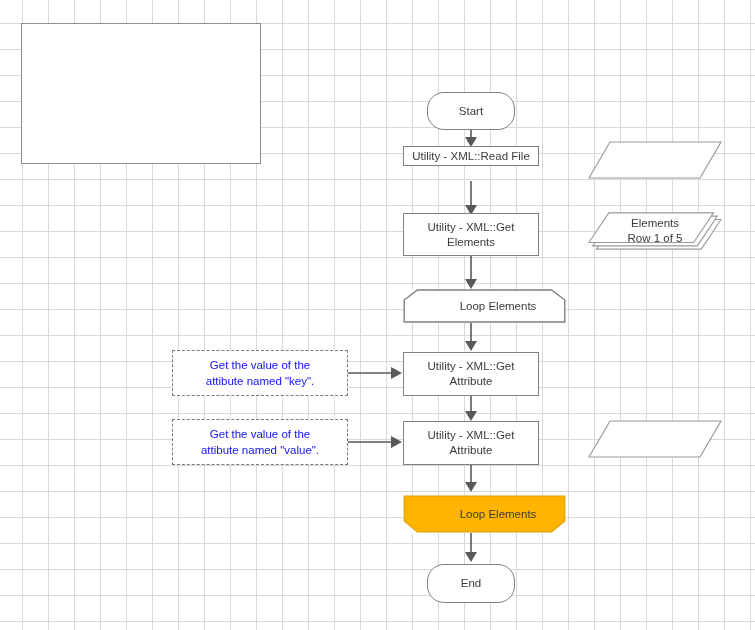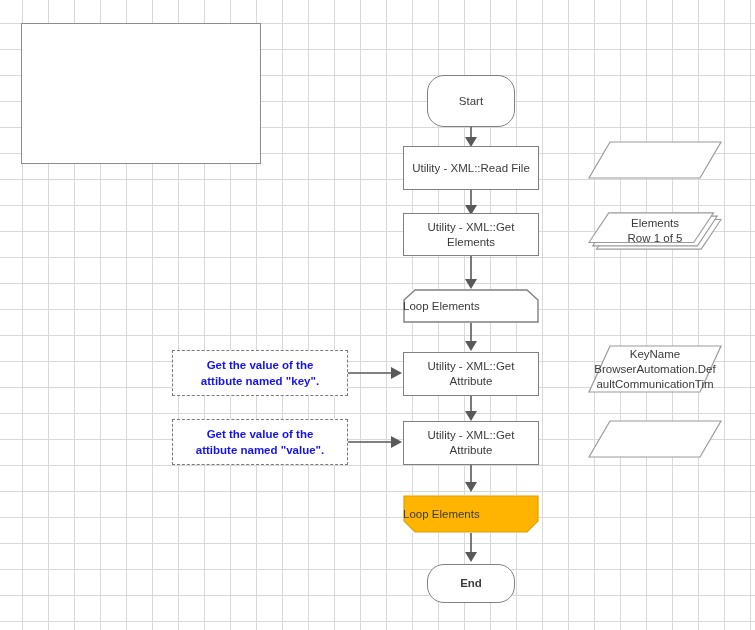--- a/index.html
+++ b/index.html
@@ -75,21 +75,22 @@
     align-items: center;
     justify-content: center;
   }
 
   
   .loop-shape {
     position: absolute;
     background: #ffffff;
     display: flex;
     align-items: center;
-    justify-content: flex-start;
+    justify-content: center;
+    padding-left: 27px;
   }
   .loop-shape svg {
     position: absolute;
     left: 0; top: 0;
     width: 100%;
     height: 100%;
   }
   .loop-shape .node-text { position: relative; z-index: 2; }
 
   
@@ -117,21 +118,21 @@
     position: absolute;
     background: #ffffff;
     border: 1px dashed #7a7a7a;
     box-sizing: border-box;
     display: flex;
     align-items: center;
     justify-content: center;
   }
   .note-text {
     font-size: 11.5px;
-    font-weight: bold;
+    font-weight: normal;
     color: #1313f0;
     text-align: center;
     line-height: 16px;
     white-space: pre-line;
   }
 
   
   .conn {
     position: absolute;
   }
@@ -202,25 +203,25 @@
     </svg>
   </div>
 
   <div class="conn" style="left:348px; top:435px;">
     <svg width="55" height="14" viewBox="0 0 55 14">
       <line x1="0" y1="7" x2="44" y2="7" stroke="#595959" stroke-width="1.6"></line>
       <polygon points="43,1 43,13 54,7" fill="#595959"></polygon>
     </svg>
   </div>
 
-  <div class="terminator" style="left:427px; top:75px; width:88px; height:52px;">
+  <div class="terminator" style="left:427px; top:92px; width:88px; height:38px;">
     <span class="node-text">Start</span>
   </div>
 
-  <div class="process" style="left:403px; top:146px; width:136px; height:44px;">
+  <div class="process" style="left:403px; top:146px; width:136px; height:20px;">
     <span class="node-text">Utility - XML::Read File</span>
   </div>
 
   <div class="process" style="left:403px; top:213px; width:136px; height:43px;">
     <span class="node-text">Utility - XML::Get
 Elements</span>
   </div>
 
   <div class="loop-shape" style="left:403px; top:289px; width:136px; height:34px;">
     <svg viewBox="0 0 136 34" preserveAspectRatio="none">
@@ -239,48 +240,40 @@
 Attribute</span>
   </div>
 
   <div class="loop-shape" style="left:403px; top:495px; width:136px; height:38px;">
     <svg viewBox="0 0 136 38" preserveAspectRatio="none">
       <polygon points="1,1 135,1 135,26 124,37 12,37 1,26" fill="#ffb401" stroke="#e0a000" stroke-width="1.2" vector-effect="non-scaling-stroke"></polygon>
     </svg>
     <span class="node-text">Loop Elements</span>
   </div>
 
-  <div class="terminator" style="left:427px; top:564px; width:88px; height:39px;font-weight:bold;">
+  <div class="terminator" style="left:427px; top:564px; width:88px; height:39px;">
     <span class="node-text">End</span>
   </div>
 
   <div class="data-shape" style="left:588px; top:141px; width:134px; height:38px;">
     <svg viewBox="0 0 134 38" preserveAspectRatio="none">
       <polygon points="22,1 133,1 112,37 1,37" fill="#ffffff" stroke="#9a9a9a" stroke-width="1.2" vector-effect="non-scaling-stroke"></polygon>
     </svg>
   </div>
 
   <div class="data-shape" style="left:588px; top:212px; width:134px; height:38px;">
     <svg viewBox="0 0 142 46" preserveAspectRatio="none">
       <polygon points="30,9 141,9 120,45 9,45" fill="#ffffff" stroke="#9a9a9a" stroke-width="1.1" vector-effect="non-scaling-stroke"></polygon>
       <polygon points="26,5 137,5 116,41 5,41" fill="#ffffff" stroke="#9a9a9a" stroke-width="1.1" vector-effect="non-scaling-stroke"></polygon>
       <polygon points="22,1 133,1 112,37 1,37" fill="#ffffff" stroke="#9a9a9a" stroke-width="1.1" vector-effect="non-scaling-stroke"></polygon>
     </svg>
     <span class="node-text">Elements
 Row 1 of 5</span>
   </div>
 
-  <div class="data-shape overflow" style="left:588px; top:345px; width:134px; height:48px;">
-    <svg viewBox="0 0 134 48" preserveAspectRatio="none">
-      <polygon points="22,1 133,1 112,47 1,47" fill="#ffffff" stroke="#9a9a9a" stroke-width="1.2" vector-effect="non-scaling-stroke"></polygon>
-    </svg>
-    <span class="node-text">KeyName
-BrowserAutomation.Def
-aultCommunicationTim</span>
-  </div>
 
   <div class="data-shape" style="left:588px; top:420px; width:134px; height:38px;">
     <svg viewBox="0 0 134 38" preserveAspectRatio="none">
       <polygon points="22,1 133,1 112,37 1,37" fill="#ffffff" stroke="#9a9a9a" stroke-width="1.2" vector-effect="non-scaling-stroke"></polygon>
     </svg>
   </div>
 
   <div class="note" style="left:172px; top:350px; width:176px; height:46px;">
     <span class="note-text">Get the value of the
 attibute named "key".</span>

